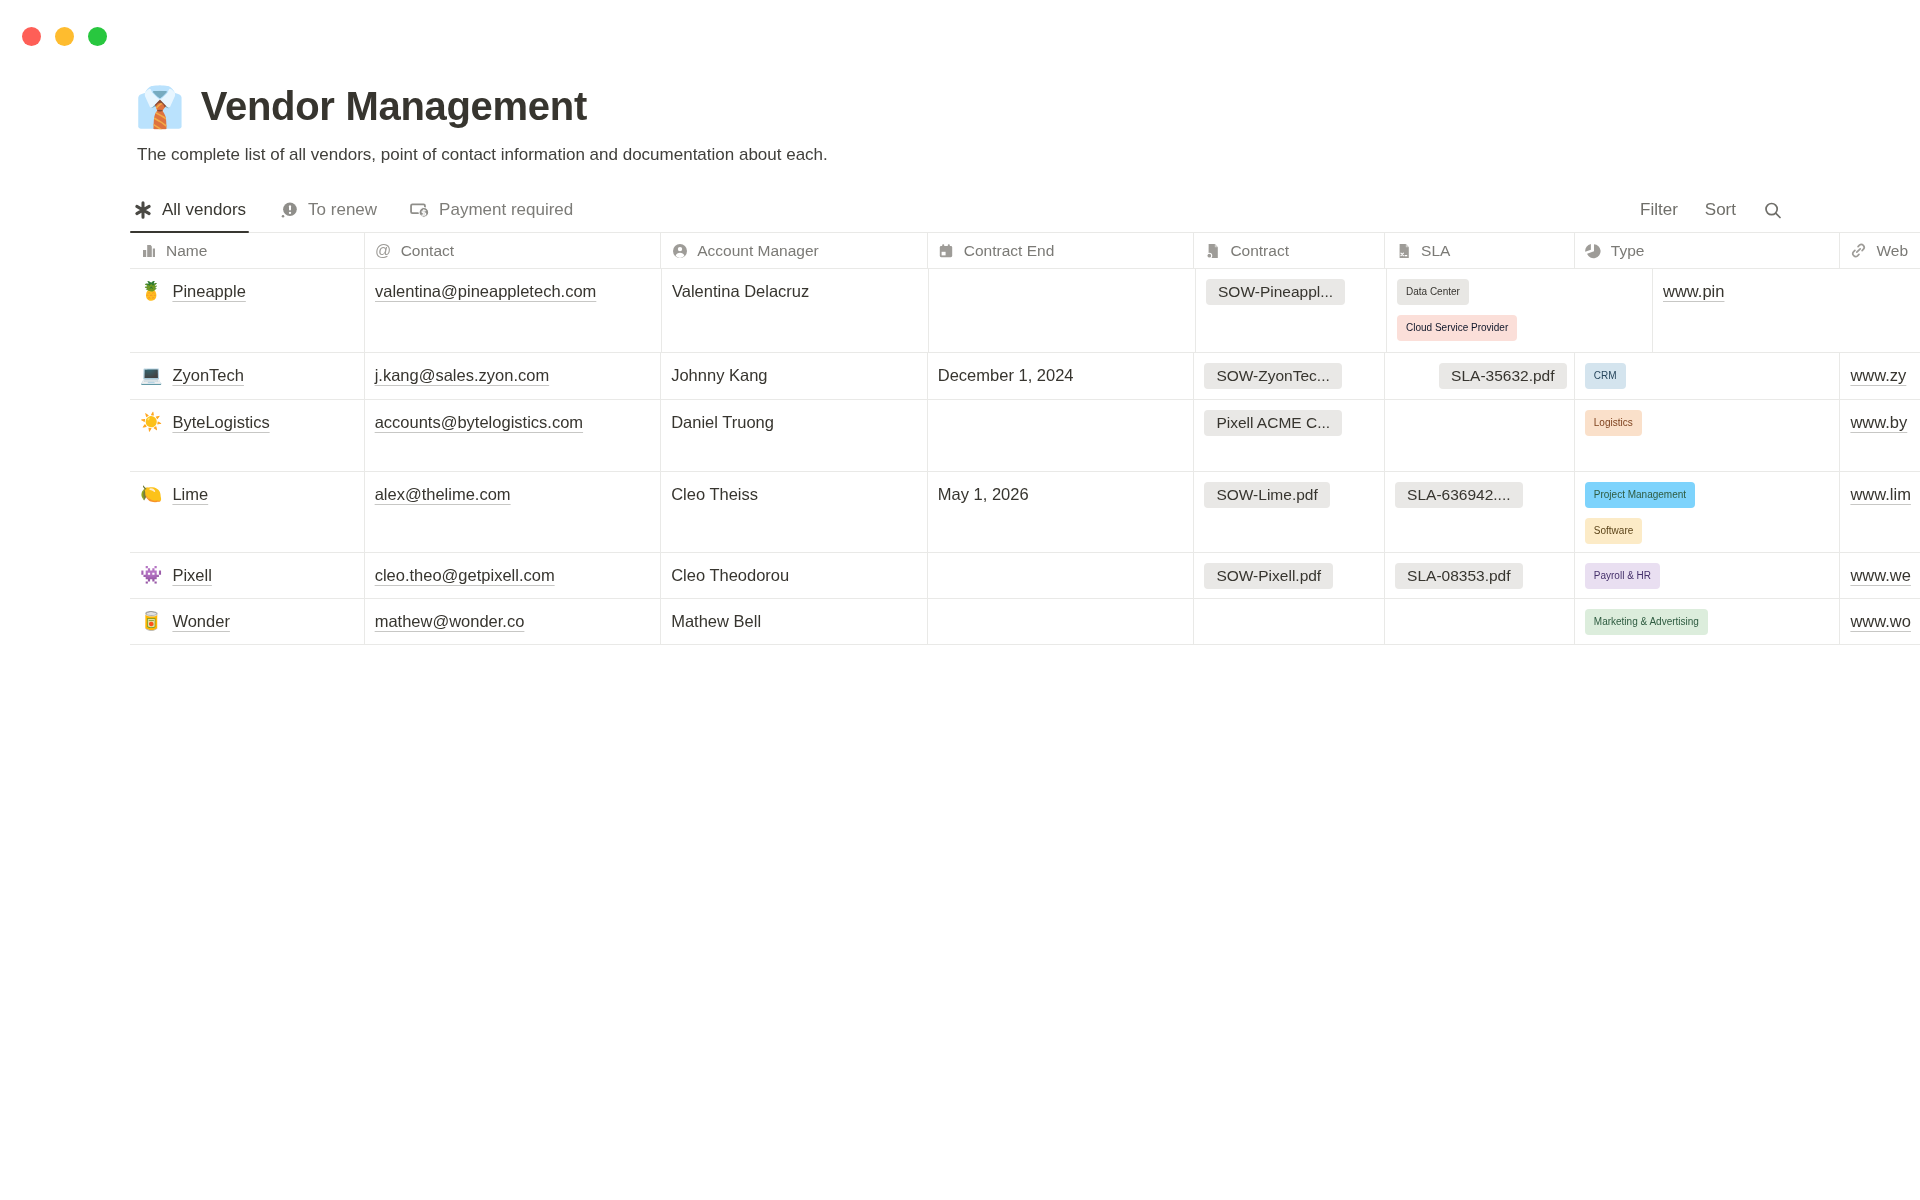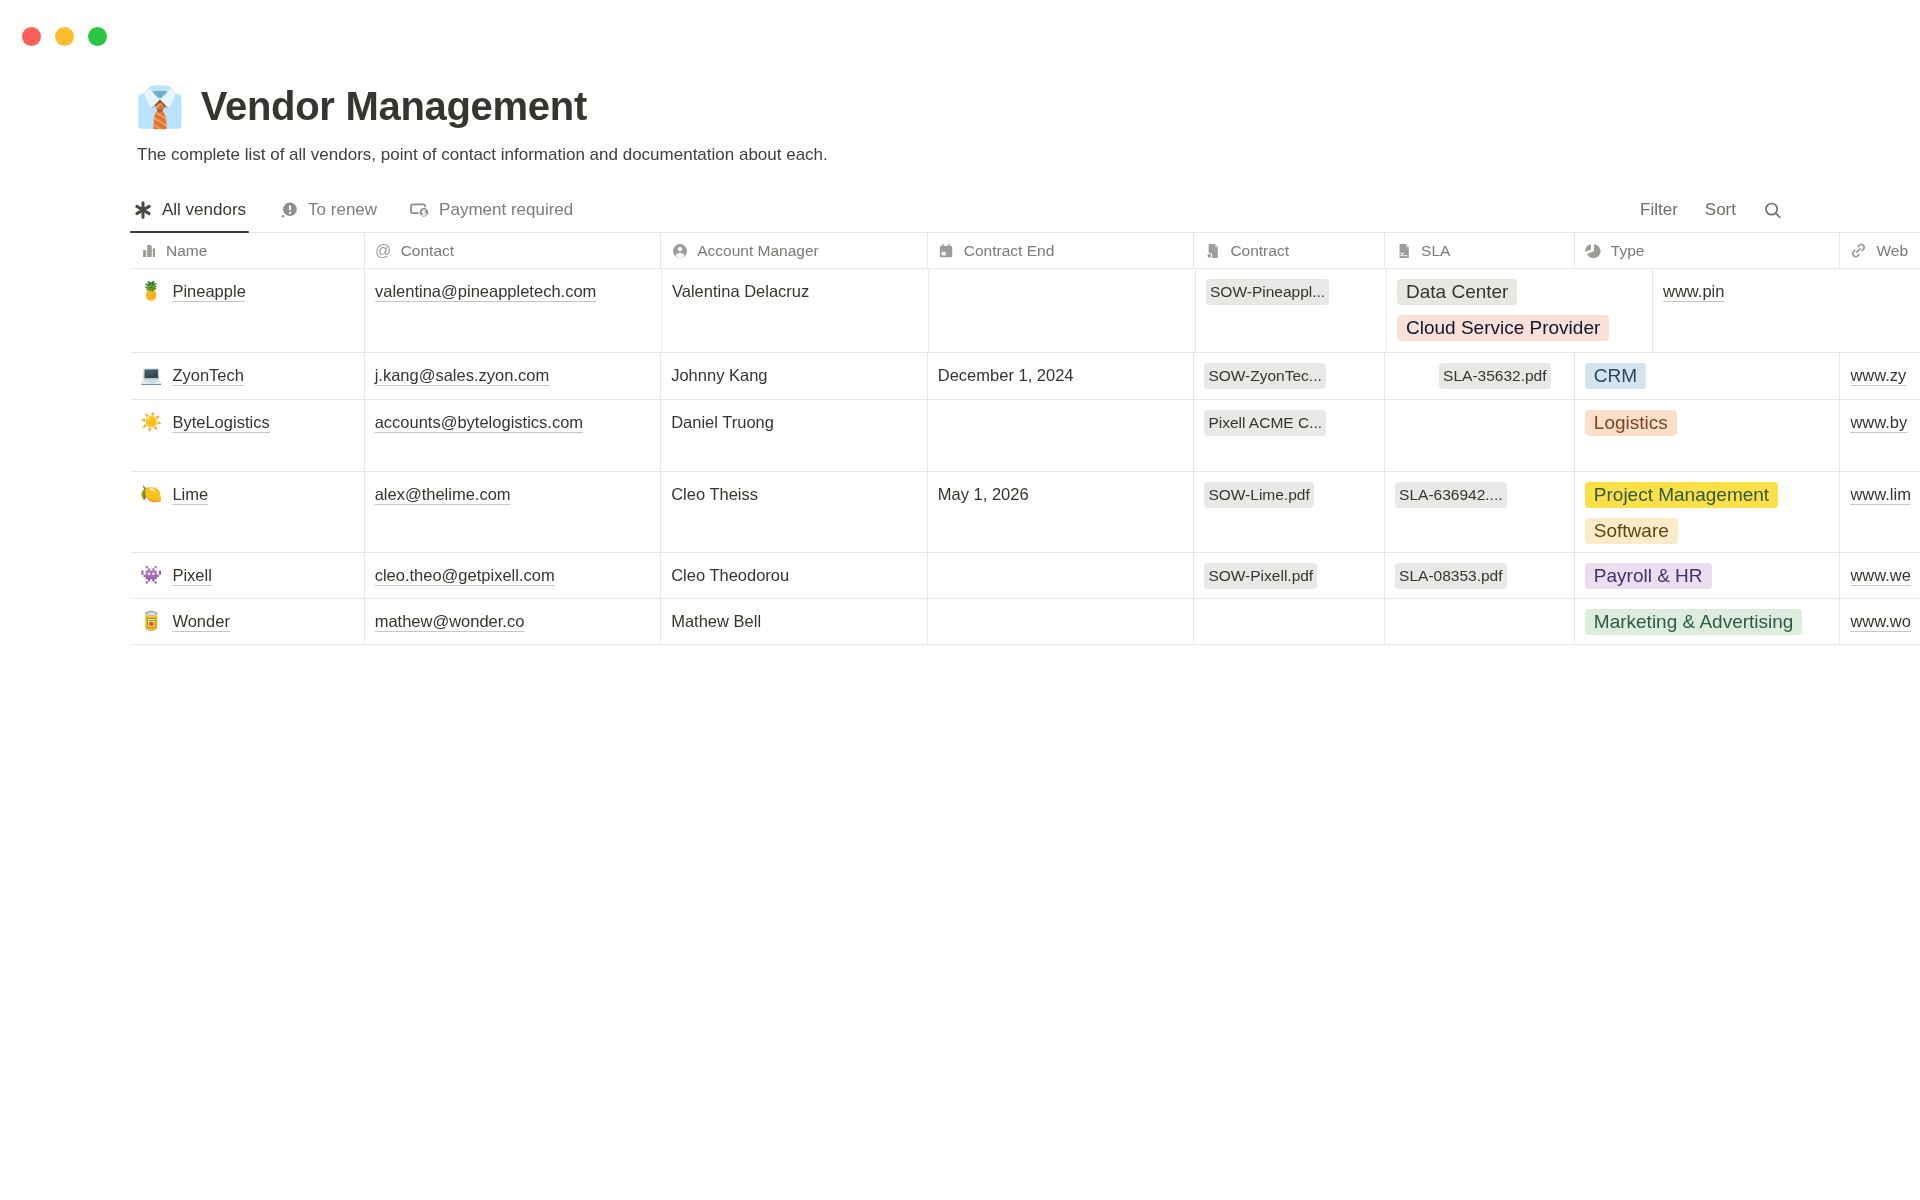--- a/index.html
+++ b/index.html
@@ -37,23 +37,23 @@
   .col-sla{width:190px;}
   .col-type{width:266px;}
   .col-web{width:270px;border-right:none;}
   .trow{display:flex;border-bottom:1px solid #E9E9E7;background:#fff;}
   .td{padding:10px 10px 8px;border-right:1px solid #E9E9E7;font-size:16.5px;line-height:25px;overflow:hidden;white-space:nowrap;}
   .td.col-web{border-right:none;}
   .name-wrap{display:flex;align-items:flex-start;gap:10px;}
   .row-emoji{font-size:18px;line-height:25px;flex:none;}
   .vendor-name{font-weight:500;}
   .linkish{text-decoration:underline;text-decoration-color:rgba(55,53,47,0.28);text-underline-offset:3.5px;text-decoration-thickness:1px;cursor:pointer;}
-  .chip{display:inline-block;border-radius:4px;padding:1px 4px 2px;font-size:15.5px;line-height:23px;cursor:pointer;}
+  .chip{display:inline-block;border-radius:4px;padding:1px 12px 2px;font-size:15.5px;line-height:23px;cursor:pointer;}
   .tags{display:flex;flex-direction:column;align-items:flex-start;gap:10px;}
-  .tag{display:inline-block;border-radius:4px;padding:1px 9px 2px;font-size:19px;line-height:23px;white-space:nowrap;cursor:pointer;}
+  .tag{display:inline-block;border-radius:4px;padding:1px 9px 2px;font-size:10px;line-height:23px;white-space:nowrap;cursor:pointer;}
 </style>
 </head>
 <body>
 
 <div>
   <div class="traffic-lights">
     <span class="tl" id="tl-close" style="background: rgb(254, 95, 87);"></span>
     <span class="tl" id="tl-min" style="background: rgb(254, 188, 47);"></span>
     <span class="tl" id="tl-zoom" style="background: rgb(40, 199, 63);"></span>
   </div>
@@ -253,21 +253,21 @@
                 <span class="vendor-name linkish">Lime</span>
               </span>
             </div>
             <div class="td col-contact"><span class="linkish">alex@thelime.com</span></div>
             <div class="td col-am"><span>Cleo Theiss</span></div>
             <div class="td col-ce"><span>May 1, 2026</span></div>
             <div class="td col-contract"><span class="chip" style="background: rgb(233, 232, 230); color: rgb(55, 53, 47);">SOW-Lime.pdf</span></div>
             <div class="td col-sla"><span class="chip" style="background: rgb(233, 232, 230); color: rgb(55, 53, 47);">SLA-636942....</span></div>
             <div class="td col-type">
               <span class="tags">
-                <span class="tag" style="background: #fde047; color: rgb(47, 92, 65);">Project Management</span>
+                <span class="tag" style="background: #7dd3fc; color: rgb(47, 92, 65);">Project Management</span>
                 <span class="tag" style="background: rgb(252, 235, 199); color: rgb(92, 69, 26);">Software</span>
               </span>
             </div>
             <div class="td col-web"><span class="linkish">www.lim</span></div>
           </div>
           <div class="trow" style="min-height: 46px;">
             <div class="td col-name">
               <span class="name-wrap">
                 <span class="row-emoji">👾</span>
                 <span class="vendor-name linkish">Pixell</span>

